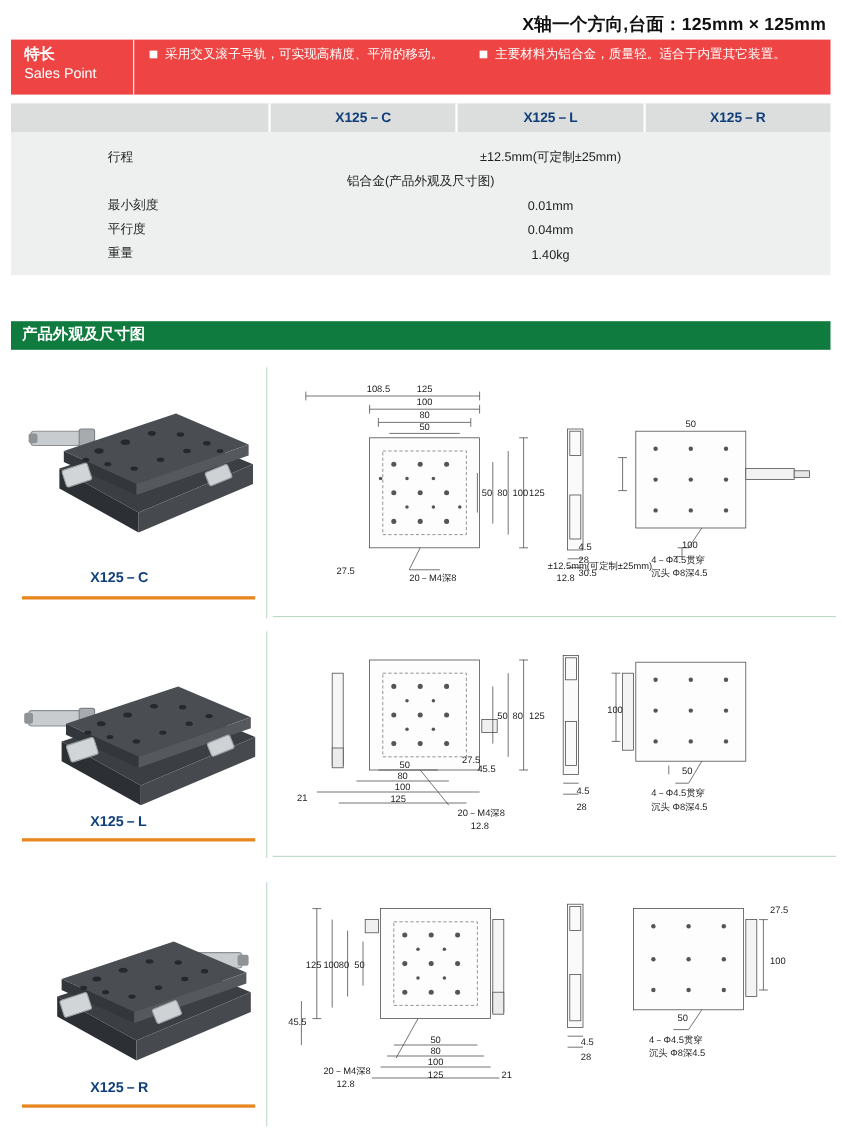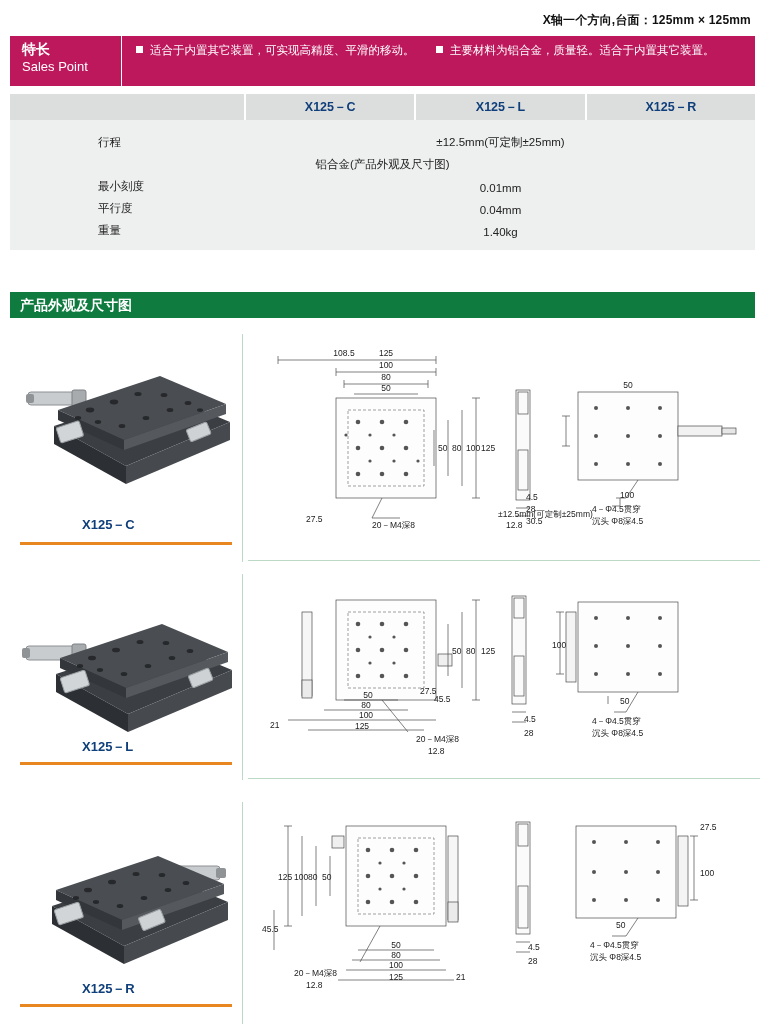--- a/index.html
+++ b/index.html
@@ -13,32 +13,32 @@
     width: 765px;
     height: 1035px;
     overflow: hidden;
     background: #fff;
   }
 
   
   .top-note {
     position: absolute;
     top: 12px; right: 14px;
-    font-size: 12px;
+    font-size: 16px;
     font-weight: bold;
     color: #111;
     letter-spacing: .2px;
   }
 
   
   .salespoint {
     position: absolute;
     top: 36px; left: 10px;
     width: 745px; height: 50px;
-    background: #be185d;
+    background: #ef4444;
     display: flex;
     align-items: stretch;
   }
   .sp-label {
     width: 112px;
     color: #fff;
     padding: 5px 0 0 12px;
     border-right: 1px solid #ffffff;
     line-height: 1.25;
   }
@@ -114,20 +114,21 @@
   .sec-head {
     position: absolute;
     top: 292px; left: 10px;
     width: 745px; height: 26px;
     background: #0f7b3f;
     color: #fff;
     font-size: 14px;
     font-weight: bold;
     line-height: 26px;
     padding-left: 10px;
+    font-family: Liberation Serif, serif;
   }
   .sec-head::after{
     content:"";
     position:absolute;
     right:-5px; top:5px;
     width:0;height:0;
   }
 
   
   .block {
@@ -184,21 +185,21 @@
   <div class="top-note">X轴一个方向,台面：125mm × 125mm</div>
 
   <div class="salespoint">
     <div class="sp-label">
       <div class="cn">特长</div>
       <div class="en">Sales Point</div>
     </div>
     <div class="sp-cols">
       <div class="sp-col c1">
         <span class="sq"></span>
-        <span class="sp-text">适合于内置其它装置，可实现高精度、平滑的移动。</span>
+        <span class="sp-text">采用交叉滚子导轨，可实现高精度、平滑的移动。</span>
       </div>
       <div class="sp-col c2">
         <span class="sq"></span>
         <span class="sp-text">主要材料为铝合金，质量轻。适合于内置其它装置。</span>
       </div>
     </div>
   </div>
 
   <div class="spec">
     <div class="spec-head">

